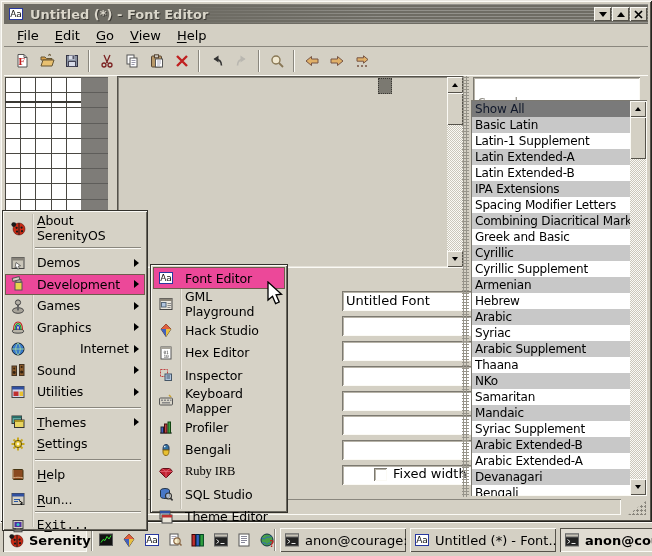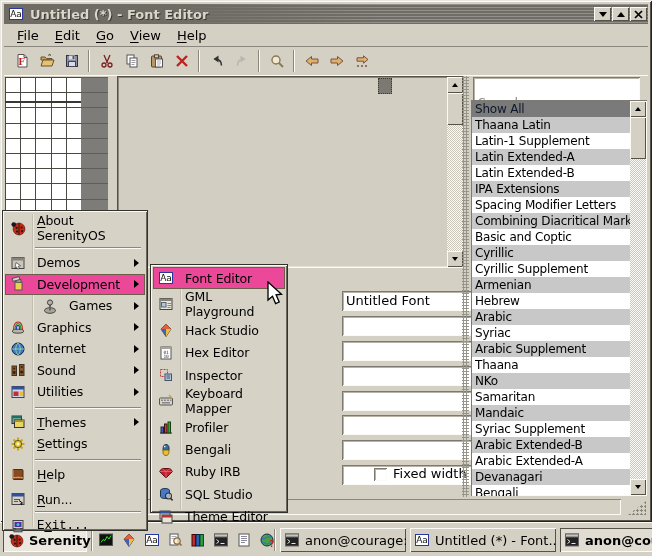--- a/index.html
+++ b/index.html
@@ -304,28 +304,28 @@
         </div></div>
     </div>
   <div id="fixed-width-box" class="abs field-sunken"></div>
   <div id="fixed-width-label" class="abs">Fixed width</div>
 
   <div id="splitter-v" class="abs"></div>
 
   <input id="search-input" class="abs field-sunken" placeholder="Search" style="">
   <div id="block-list" class="abs">
       <div class="row sel">Show All</div>
-      <div class="row alt">Thaana Latin</div>
+      <div class="row alt">Basic Latin</div>
       <div class="row">Latin-1 Supplement</div>
       <div class="row alt">Latin Extended-A</div>
       <div class="row">Latin Extended-B</div>
       <div class="row alt">IPA Extensions</div>
       <div class="row">Spacing Modifier Letters</div>
       <div class="row alt">Combining Diacritical Marks</div>
-      <div class="row">Basic and Coptic</div>
+      <div class="row">Greek and Basic</div>
       <div class="row alt">Cyrillic</div>
       <div class="row">Cyrillic Supplement</div>
       <div class="row alt">Armenian</div>
       <div class="row">Hebrew</div>
       <div class="row alt">Arabic</div>
       <div class="row">Syriac</div>
       <div class="row alt">Arabic Supplement</div>
       <div class="row">Thaana</div>
       <div class="row alt">NKo</div>
       <div class="row">Samaritan</div>
@@ -508,21 +508,21 @@
       <span class="ic">
         <svg viewBox="0 0 16 16">
           <rect x="5" y="6" width="7" height="8" fill="#e8d44c" stroke="#555"></rect>
           <rect x="6" y="3.5" width="5" height="2.8" fill="#b0aca0" stroke="#555"></rect>
           <rect x="2.5" y="1.5" width="7" height="3" fill="#d8d4c8" stroke="#555" transform="rotate(-14 6 3)"></rect>
         </svg>
       </span>
       <span>Development</span>
       <span class="m-arrow tri-r"></span>
     </div>
-    <div class="m-item" style="flex: 0 0 21.5px; margin-left: 32px;">
+    <div class="m-item" style="flex: 0 0 21.5px;">
       <span class="ic">
         <svg viewBox="0 0 16 16">
           <ellipse cx="8" cy="12.5" rx="5.5" ry="2.8" fill="#a8a49a" stroke="#444"></ellipse>
           <rect x="7" y="5.5" width="2" height="7" fill="#666"></rect>
           <circle cx="8" cy="4.5" r="2.6" fill="#b4b0a6" stroke="#444"></circle>
         </svg>
       </span>
       <span>Games</span>
       <span class="m-arrow tri-r"></span>
     </div>
@@ -531,21 +531,21 @@
         <svg viewBox="0 0 16 16">
           <path d="M2.5 11.5c0-1.8 11-1.8 11 0v1.3c0 1.8-11 1.8-11 0z" fill="#b8b4a8" stroke="#444"></path>
           <path d="M3.5 11c0-5 2-8 4.5-8s4.5 3 4.5 8" fill="none" stroke="#c02020" stroke-width="1.2"></path>
           <path d="M5 11c0-4 1.3-6.3 3-6.3S11 7 11 11" fill="none" stroke="#20a020" stroke-width="1.2"></path>
           <path d="M6.3 11c0-2.8.7-4.6 1.7-4.6s1.7 1.8 1.7 4.6" fill="none" stroke="#2040c0" stroke-width="1.2"></path>
         </svg>
       </span>
       <span>Graphics</span>
       <span class="m-arrow tri-r"></span>
     </div>
-    <div class="m-item" style="flex: 0 0 21.5px;">
+    <div class="m-item" style="flex: 0 0 21.5px; gap: 43px;">
       <span class="ic">
         <svg viewBox="0 0 16 16">
           <circle cx="8" cy="8" r="6" fill="#3878c8" stroke="#123"></circle>
           <path d="M2 8h12M8 2c3 3 3 9 0 12M8 2c-3 3-3 9 0 12" stroke="#9fd49f" fill="none" stroke-width=".9"></path>
         </svg>
       </span>
       <span>Internet</span>
       <span class="m-arrow tri-r"></span>
     </div>
     <div class="m-item" style="flex: 0 0 21.5px;">
@@ -718,21 +718,21 @@
     <div class="m-item" style="flex: 0 0 22.3px;">
       <span class="ic">
         <svg viewBox="0 0 16 16">
           <path d="M5 8c0-4 1-5.5 3-5.5S11 4 11 6v2z" fill="#3070a0" stroke="#235"></path>
           <path d="M11 8c0 4-1 5.5-3 5.5S5 12 5 10V8z" fill="#e8c030" stroke="#861"></path>
           <circle cx="6.8" cy="4.6" r=".8" fill="#fff"></circle>
         </svg>
       </span>
       <span>Bengali</span>
     </div>
-    <div class="m-item" style="flex: 0 0 22.3px;">
+    <div class="m-item" style="flex: 0 0 22.3px; font-family: Liberation Serif, serif;">
       <span class="ic">
         <svg viewBox="0 0 16 16">
           <path d="M4 4.5h8l2.5 3L8 14 1.5 7.5z" fill="#c02030" stroke="#601018"></path>
           <path d="M4 4.5l4 3 4-3M1.5 7.5h13M8 7.5V14" stroke="#e87080" fill="none" stroke-width=".7"></path>
         </svg>
       </span>
       <span>Ruby IRB</span>
     </div>
     <div class="m-item" style="flex: 0 0 22.3px;">
       <span class="ic">

